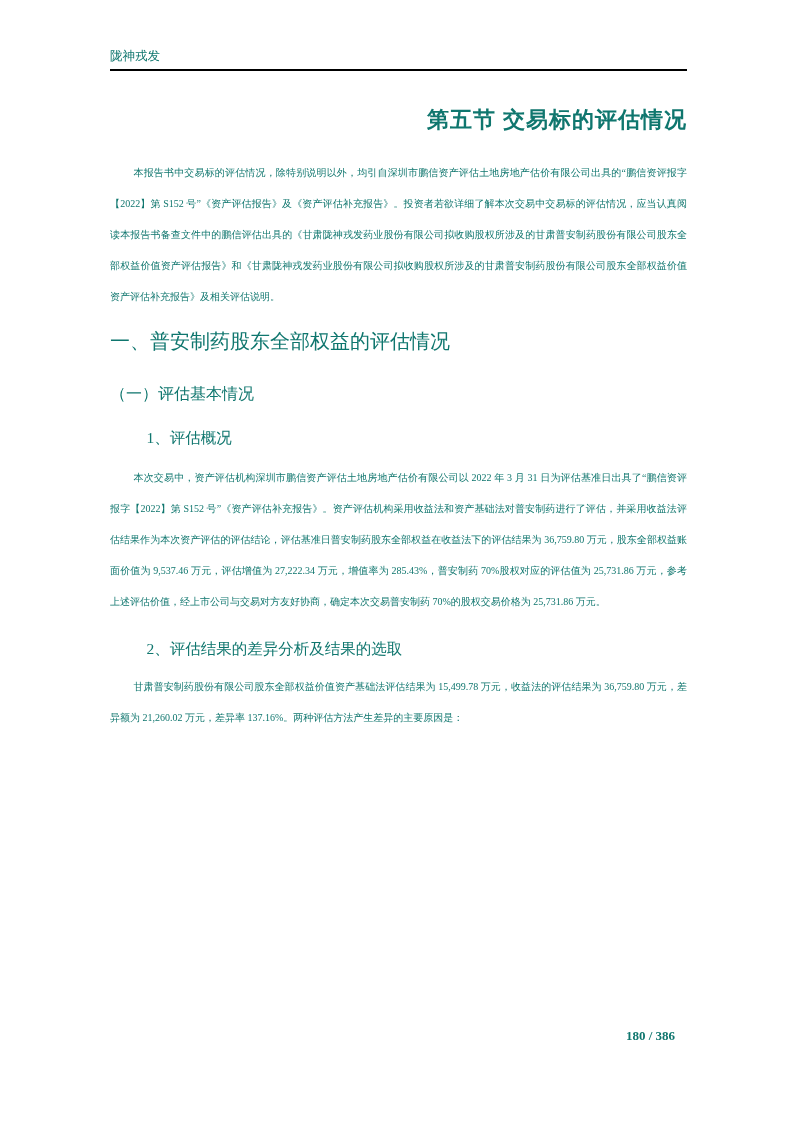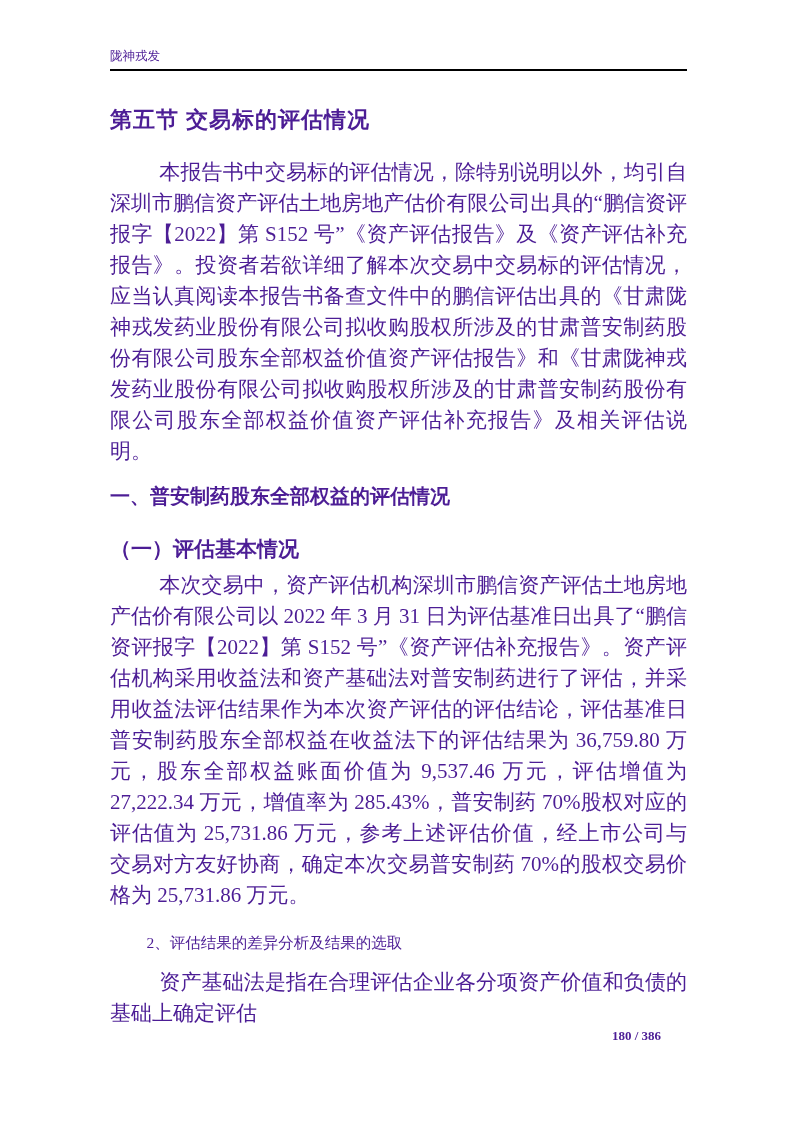--- a/index.html
+++ b/index.html
@@ -3,77 +3,77 @@
 <meta charset="utf-8">
 <style>
   * { box-sizing: border-box; }
   html, body { margin: 0; padding: 0; background: #ffffff; }
   .page {
     position: relative;
     width: 793px;
     height: 1122px;
     margin: 0 auto;
     background: #ffffff;
-    color: #4c1d95;
+    color: #0f766e;
     font-family: "Liberation Serif", "DejaVu Serif", serif;
     overflow: hidden;
   }
   .doc-header {
     display: flex;
     justify-content: space-between;
     align-items: flex-end;
     margin: 0 106px 0 110px;
     padding: 48px 0 5px 0;
     border-bottom: 2px solid #000000;
     font-size: 12.5px;
     line-height: 16px;
   }
   .doc-title {
     margin: 32px 106px 0 110px;
     font-family: "Liberation Sans", "DejaVu Sans", sans-serif;
     font-weight: bold;
     font-size: 22px;
     line-height: 34px;
-    text-align: left;
+    text-align: right;
     letter-spacing: 1px;
   }
   .body-para {
     margin: 0 106px 0 110px;
-    font-size: 21px;
+    font-size: 10px;
     line-height: 31px;
     text-align: justify;
     text-indent: 2.35em;
   }
   .para-intro   { margin-top: 20px; }
   .para-item1   { margin-top: 9px; }
   .para-item2a  { margin-top: 7px; }
   .para-item2b  { margin-top: 9px; }
   .h-level1 {
     margin: 16px 106px 0 110px;
     font-family: "Liberation Sans", "DejaVu Sans", sans-serif;
-    font-weight: bold;
+    font-weight: normal;
     font-size: 20px;
     line-height: 26px;
   }
   .h-level2 {
     margin: 28px 106px 0 110px;
     font-family: "Liberation Sans", "DejaVu Sans", sans-serif;
-    font-weight: bold;
-    font-size: 21px;
+    font-weight: normal;
+    font-size: 16px;
     line-height: 24px;
   }
   .item-heading {
     margin: 16px 106px 0 110px;
     font-size: 15.5px;
     line-height: 31px;
     text-indent: 2.35em;
   }
   .doc-footer {
     position: absolute;
-    right: 132px;
+    right: 118px;
     bottom: 78px;
     font-size: 13px;
     font-weight: bold;
     line-height: 16px;
   }
 </style>
 </head>
 <body>
 
 <div class="page">
@@ -83,25 +83,26 @@
   </header>
 
   <h1 class="doc-title">第五节 交易标的评估情况</h1>
 
   <p class="body-para para-intro">本报告书中交易标的评估情况，除特别说明以外，均引自深圳市鹏信资产评估土地房地产估价有限公司出具的“鹏信资评报字【2022】第 S152 号”《资产评估报告》及《资产评估补充报告》。投资者若欲详细了解本次交易中交易标的评估情况，应当认真阅读本报告书备查文件中的鹏信评估出具的《甘肃陇神戎发药业股份有限公司拟收购股权所涉及的甘肃普安制药股份有限公司股东全部权益价值资产评估报告》和《甘肃陇神戎发药业股份有限公司拟收购股权所涉及的甘肃普安制药股份有限公司股东全部权益价值资产评估补充报告》及相关评估说明。</p>
 
   <h2 class="h-level1">一、普安制药股东全部权益的评估情况</h2>
 
   <h3 class="h-level2">（一）评估基本情况</h3>
 
+  <p class="item-heading">1、评估概况</p>
 
   <p class="body-para para-item1">本次交易中，资产评估机构深圳市鹏信资产评估土地房地产估价有限公司以 2022 年 3 月 31 日为评估基准日出具了“鹏信资评报字【2022】第 S152 号”《资产评估补充报告》。资产评估机构采用收益法和资产基础法对普安制药进行了评估，并采用收益法评估结果作为本次资产评估的评估结论，评估基准日普安制药股东全部权益在收益法下的评估结果为 36,759.80 万元，股东全部权益账面价值为 9,537.46 万元，评估增值为 27,222.34 万元，增值率为 285.43%，普安制药 70%股权对应的评估值为 25,731.86 万元，参考上述评估价值，经上市公司与交易对方友好协商，确定本次交易普安制药 70%的股权交易价格为 25,731.86 万元。</p>
 
   <p class="item-heading">2、评估结果的差异分析及结果的选取</p>
 
+  <p class="body-para para-item2a">甘肃普安制药股份有限公司股东全部权益价值资产基础法评估结果为 15,499.78 万元，收益法的评估结果为 36,759.80 万元，差异额为 21,260.02 万元，差异率 137.16%。两种评估方法产生差异的主要原因是：</p>
 
-  <p class="body-para para-item2b">资产基础法是指在合理评估企业各分项资产价值和负债的基础上确定评估</p>
 
   <footer class="doc-footer">
     <span>180 / 386</span>
   </footer>
 
 </div>
 
 </body></html>

